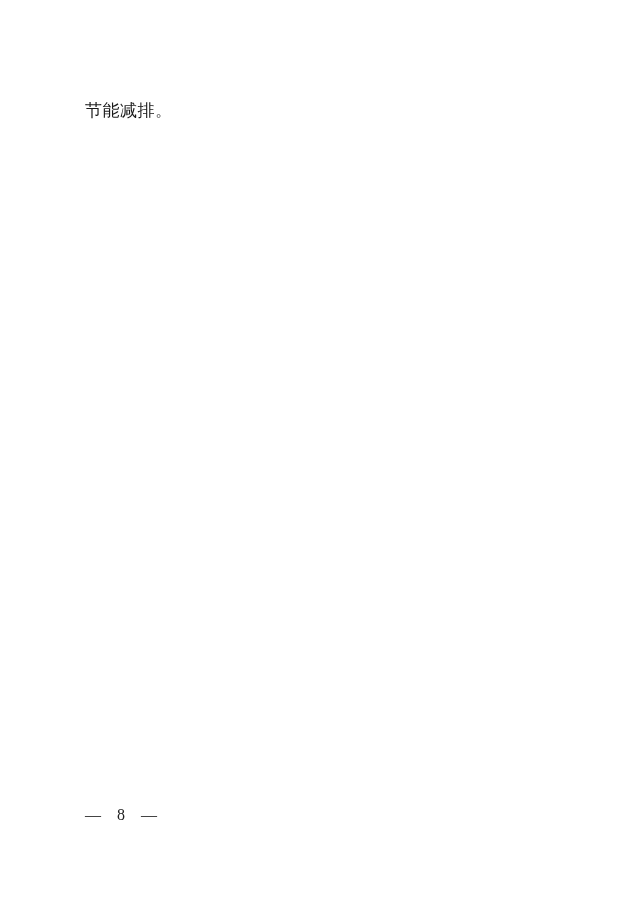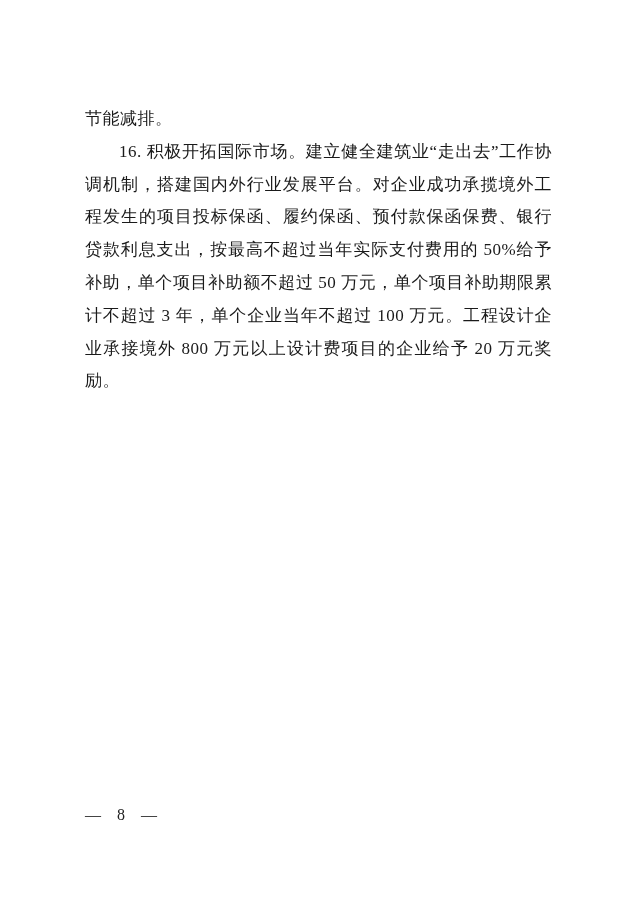--- a/index.html
+++ b/index.html
@@ -12,21 +12,21 @@
     width: 636px;
     height: 900px;
     background: #ffffff;
     overflow: hidden;
     font-family: "Liberation Serif", "DejaVu Serif", serif;
     color: #1a1a1a;
   }
   .content {
     position: absolute;
     left: 85px;
-    top: 103px;
+    top: 95px;
     width: 467px;
     font-family: Liberation Serif, serif;
   }
   .block {
     margin: 0;
     font-size: 17px;
     line-height: 32.8px;
     text-align: justify;
     text-justify: inter-ideograph;
     letter-spacing: 0.5px;
@@ -51,16 +51,15 @@
     color: #222222;
     font-family: "Liberation Serif", "DejaVu Serif", serif;
   }
 </style>
 </head>
 <body>
 
 <div class="page">
   <div class="content">
     <p class="block para-noindent">节能减排。</p>
-    <p class="block para">16. 积极开拓国际市场。建立健全建筑业“走出去”工作协调机制，搭建国内外行业发展平台。对企业成功承揽境外工程发生的项目投标保函、履约保函、预付款保函保费、银行贷款利息支出，按最高不超过当年实际支付费用的 50%给予补助，单个项目补助额不超过 50 万元，单个项目补助期限累计不超过 3 年，单个企业当年不超过 100 万元。工程设计企业承接境外 800 万元以上设计费项目的企业给予 20 万元奖励。</p>
   </div>
   <div class="page-number">— 8 —</div>
 </div>
 
 </body></html>

